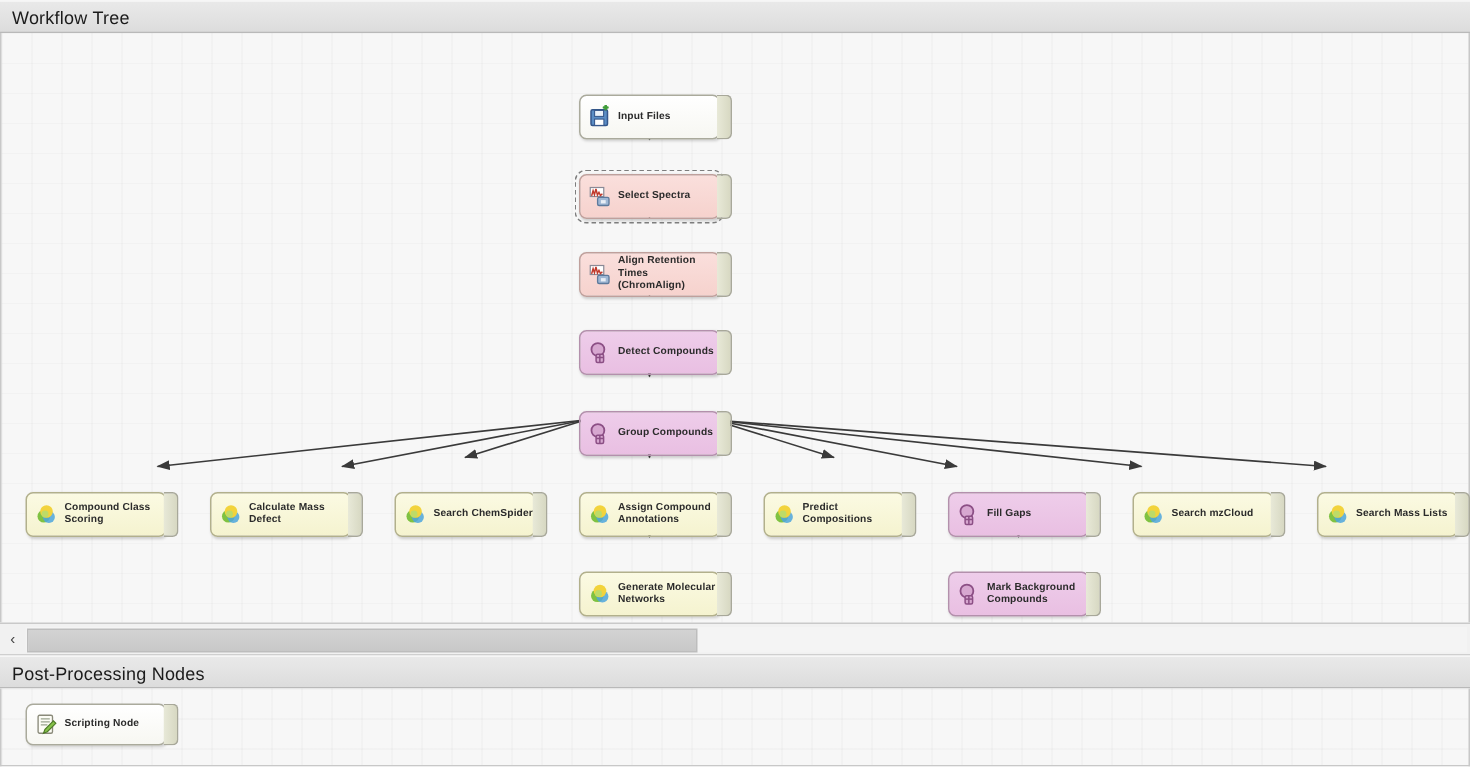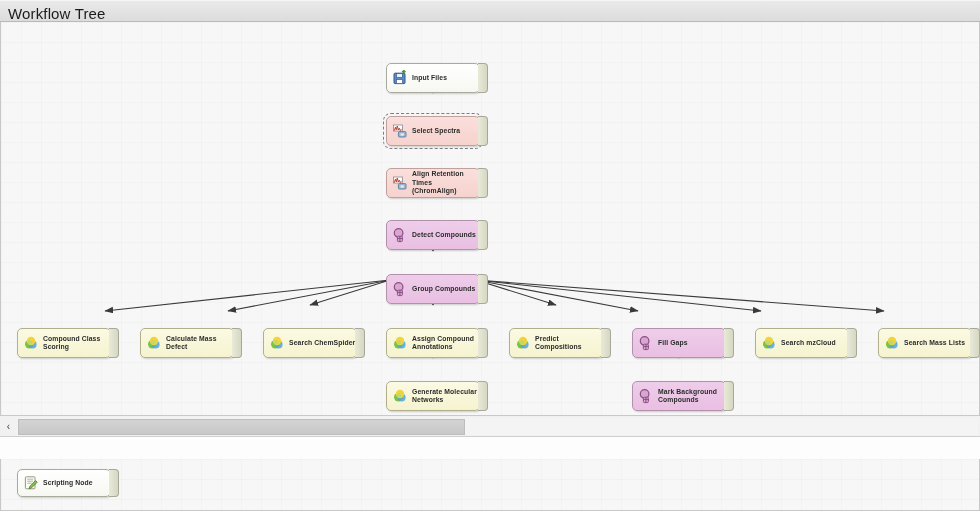--- a/index.html
+++ b/index.html
@@ -13,21 +13,21 @@
   
   .panel-header{
     position:absolute;left:0;width:980px;height:22px;
     background:linear-gradient(to bottom,#e9e9e9 0%,#e3e3e3 50%,#dcdcdc 100%);
     border-top:1px solid #f6f6f6;
     border-bottom:1px solid #b9b9b9;
     box-sizing:border-box;
   }
   .panel-header .ttl{
     position:absolute;left:8px;top:4px;
-    font-size:15px;color:#1b1b1b;letter-spacing:.15px;
+    font-size:12px;color:#1b1b1b;letter-spacing:.15px;
   }
   #hdr-workflow{top:0;}
   #hdr-post{top:437px;}
 
   
   .canvas{
     position:absolute;left:0;
     background:
       repeating-linear-gradient(to right,rgba(0,0,0,.021) 0 1px,transparent 1px 20px),
       repeating-linear-gradient(to bottom,rgba(0,0,0,.021) 0 1px,transparent 1px 20px),
@@ -306,20 +306,23 @@
         </div>
       </div>
   </div>
 
   <div id="scrollbar">
     <div id="scroll-left-btn">‹</div>
     <div id="scroll-track"></div>
     <div id="scroll-thumb"></div>
   </div>
 
+  <div class="panel-header" id="hdr-post">
+    <span class="ttl">Post-Processing Nodes</span>
+  </div>
 
   <div class="canvas" id="canvas-post">
     <div id="post-node-layer">
         <div class="node n-white" style="left: 16px; top: 10px; width: 94px; height: 28px;">
           <span class="ico">
             <svg viewBox="0 0 16 16">
               <rect x="2.4" y="1.8" width="9.6" height="12" rx="1" fill="#fdfdf6" stroke="#8a8a7a" stroke-width=".9"></rect>
               <path d="M4.2 4.2 h6 M4.2 6.2 h6 M4.2 8.2 h4.4" stroke="#9aa48e" stroke-width=".8"></path>
               <path d="M12.6 5.6 L7.0 11.2 L6.0 13.8 L8.6 12.8 L14.2 7.2 Z" fill="#86c24a" stroke="#4e7a28" stroke-width=".8"></path>
             </svg>

